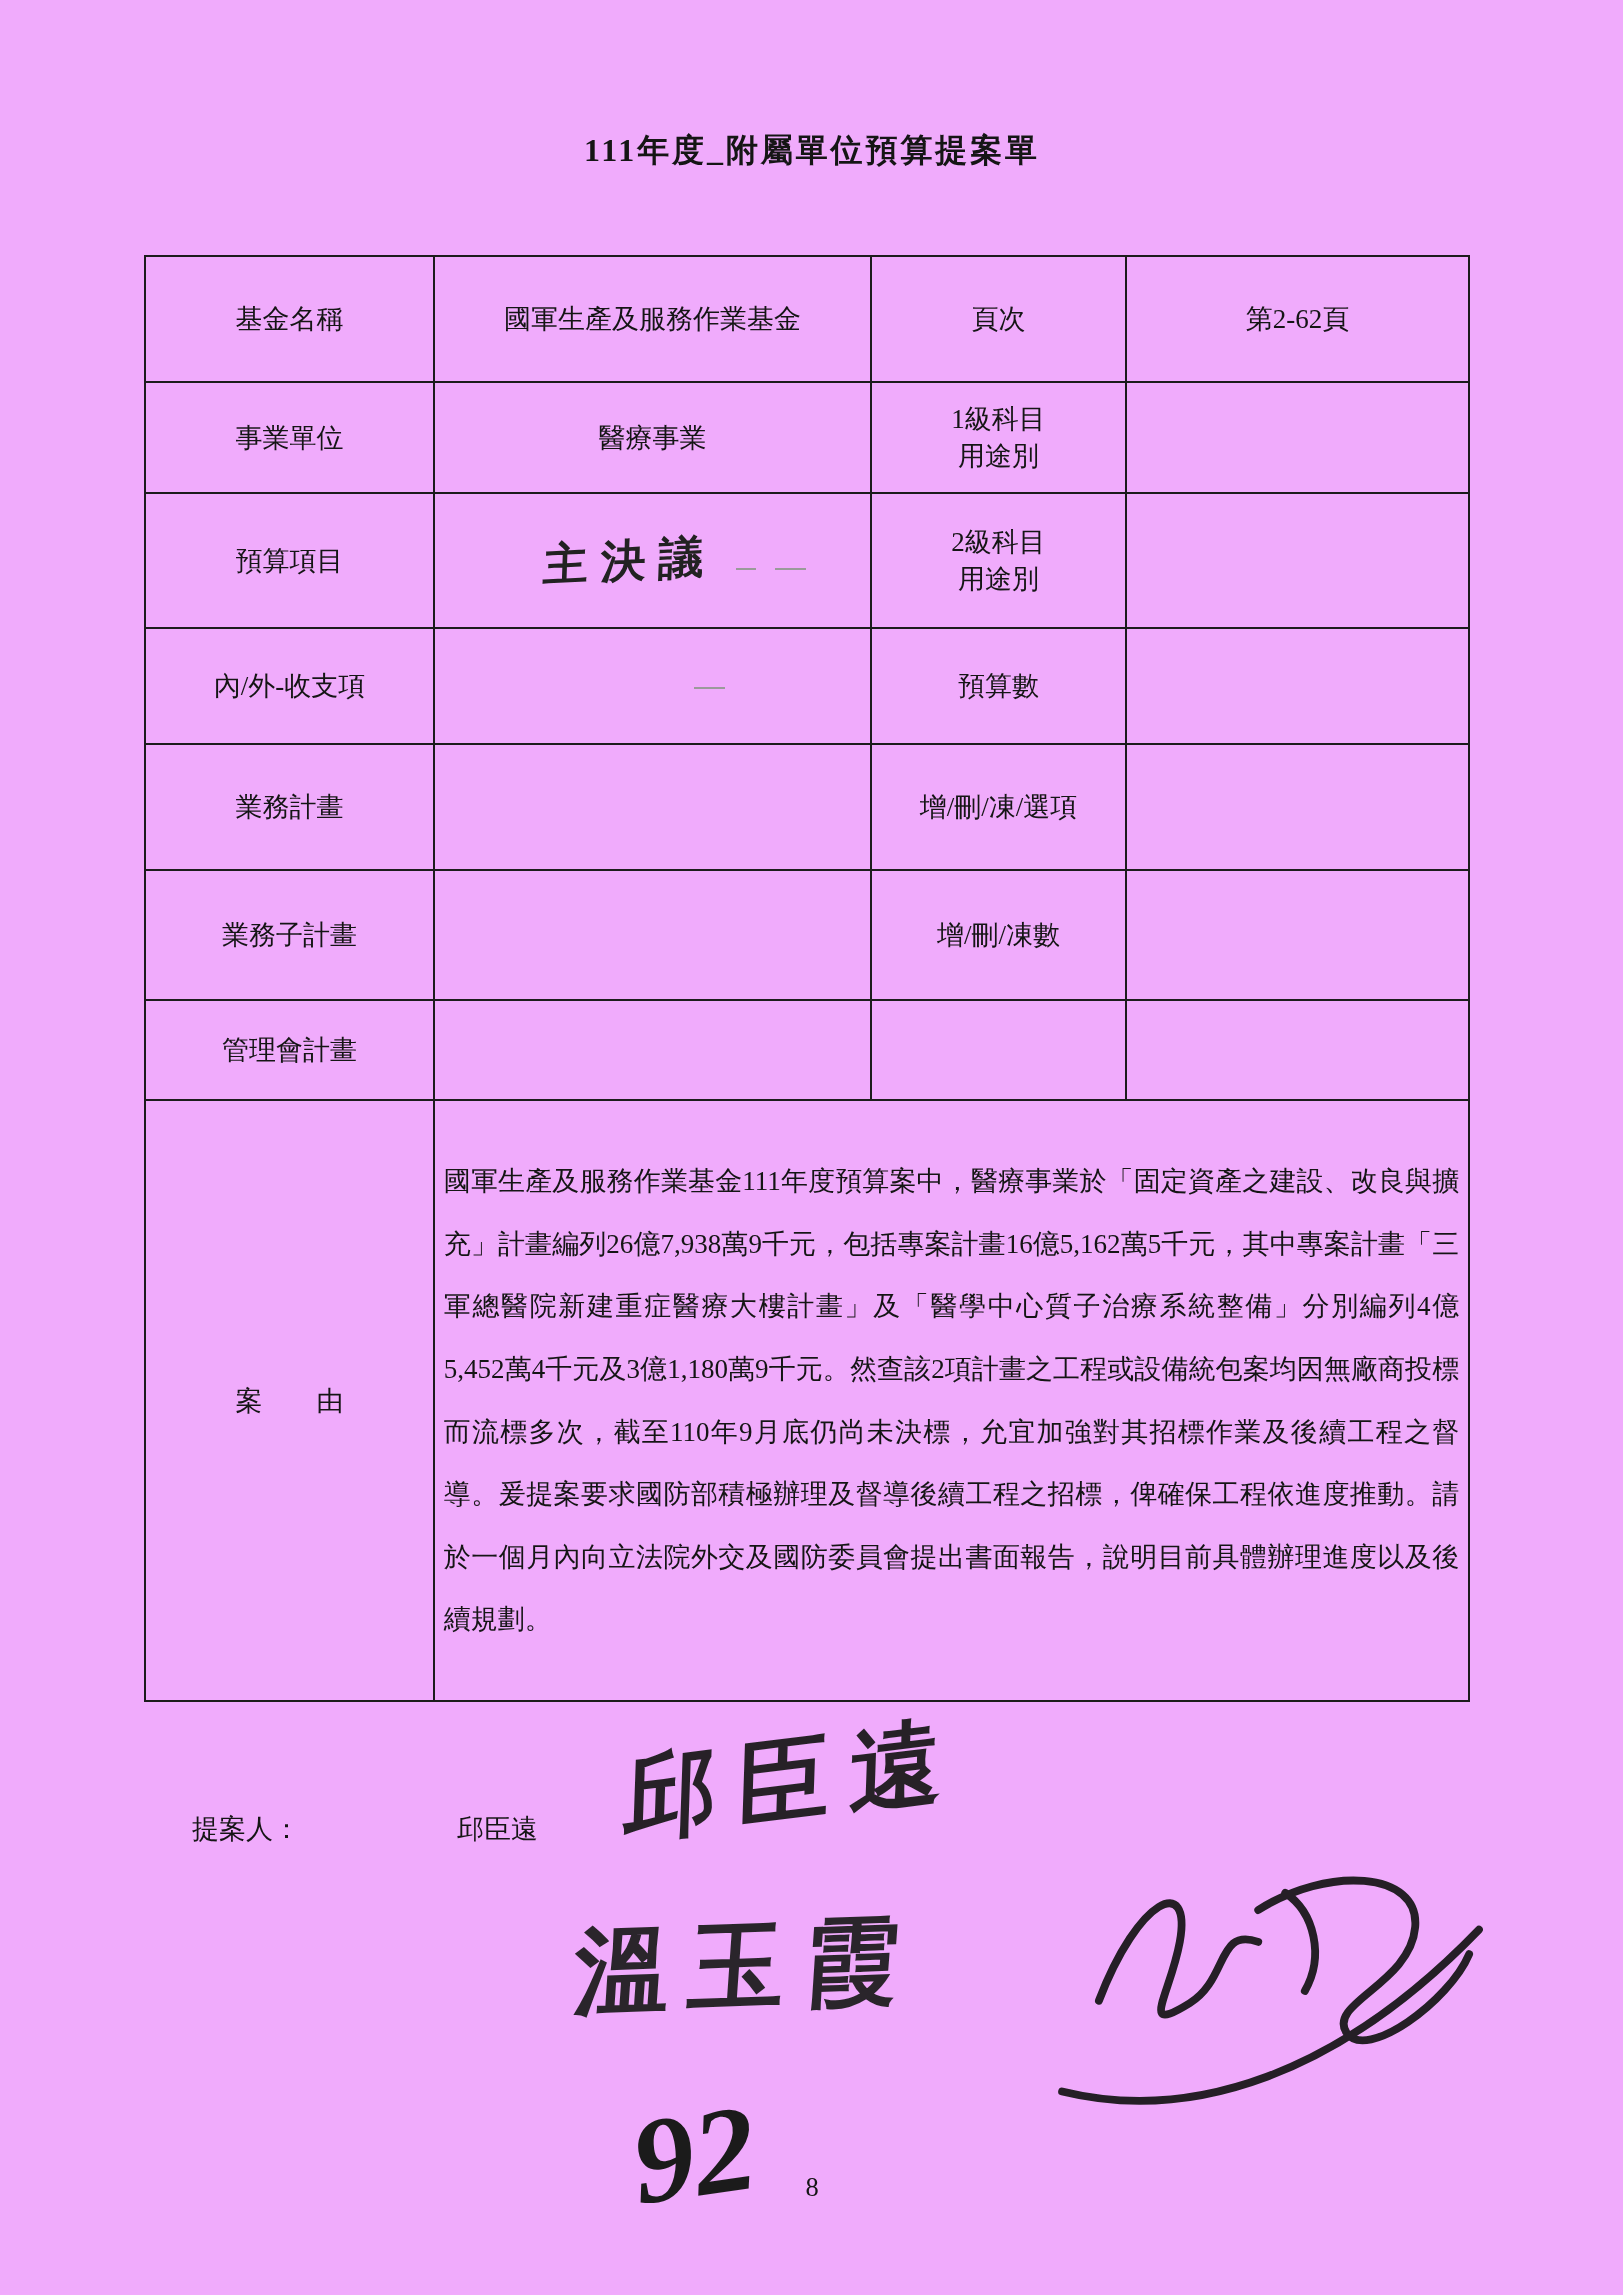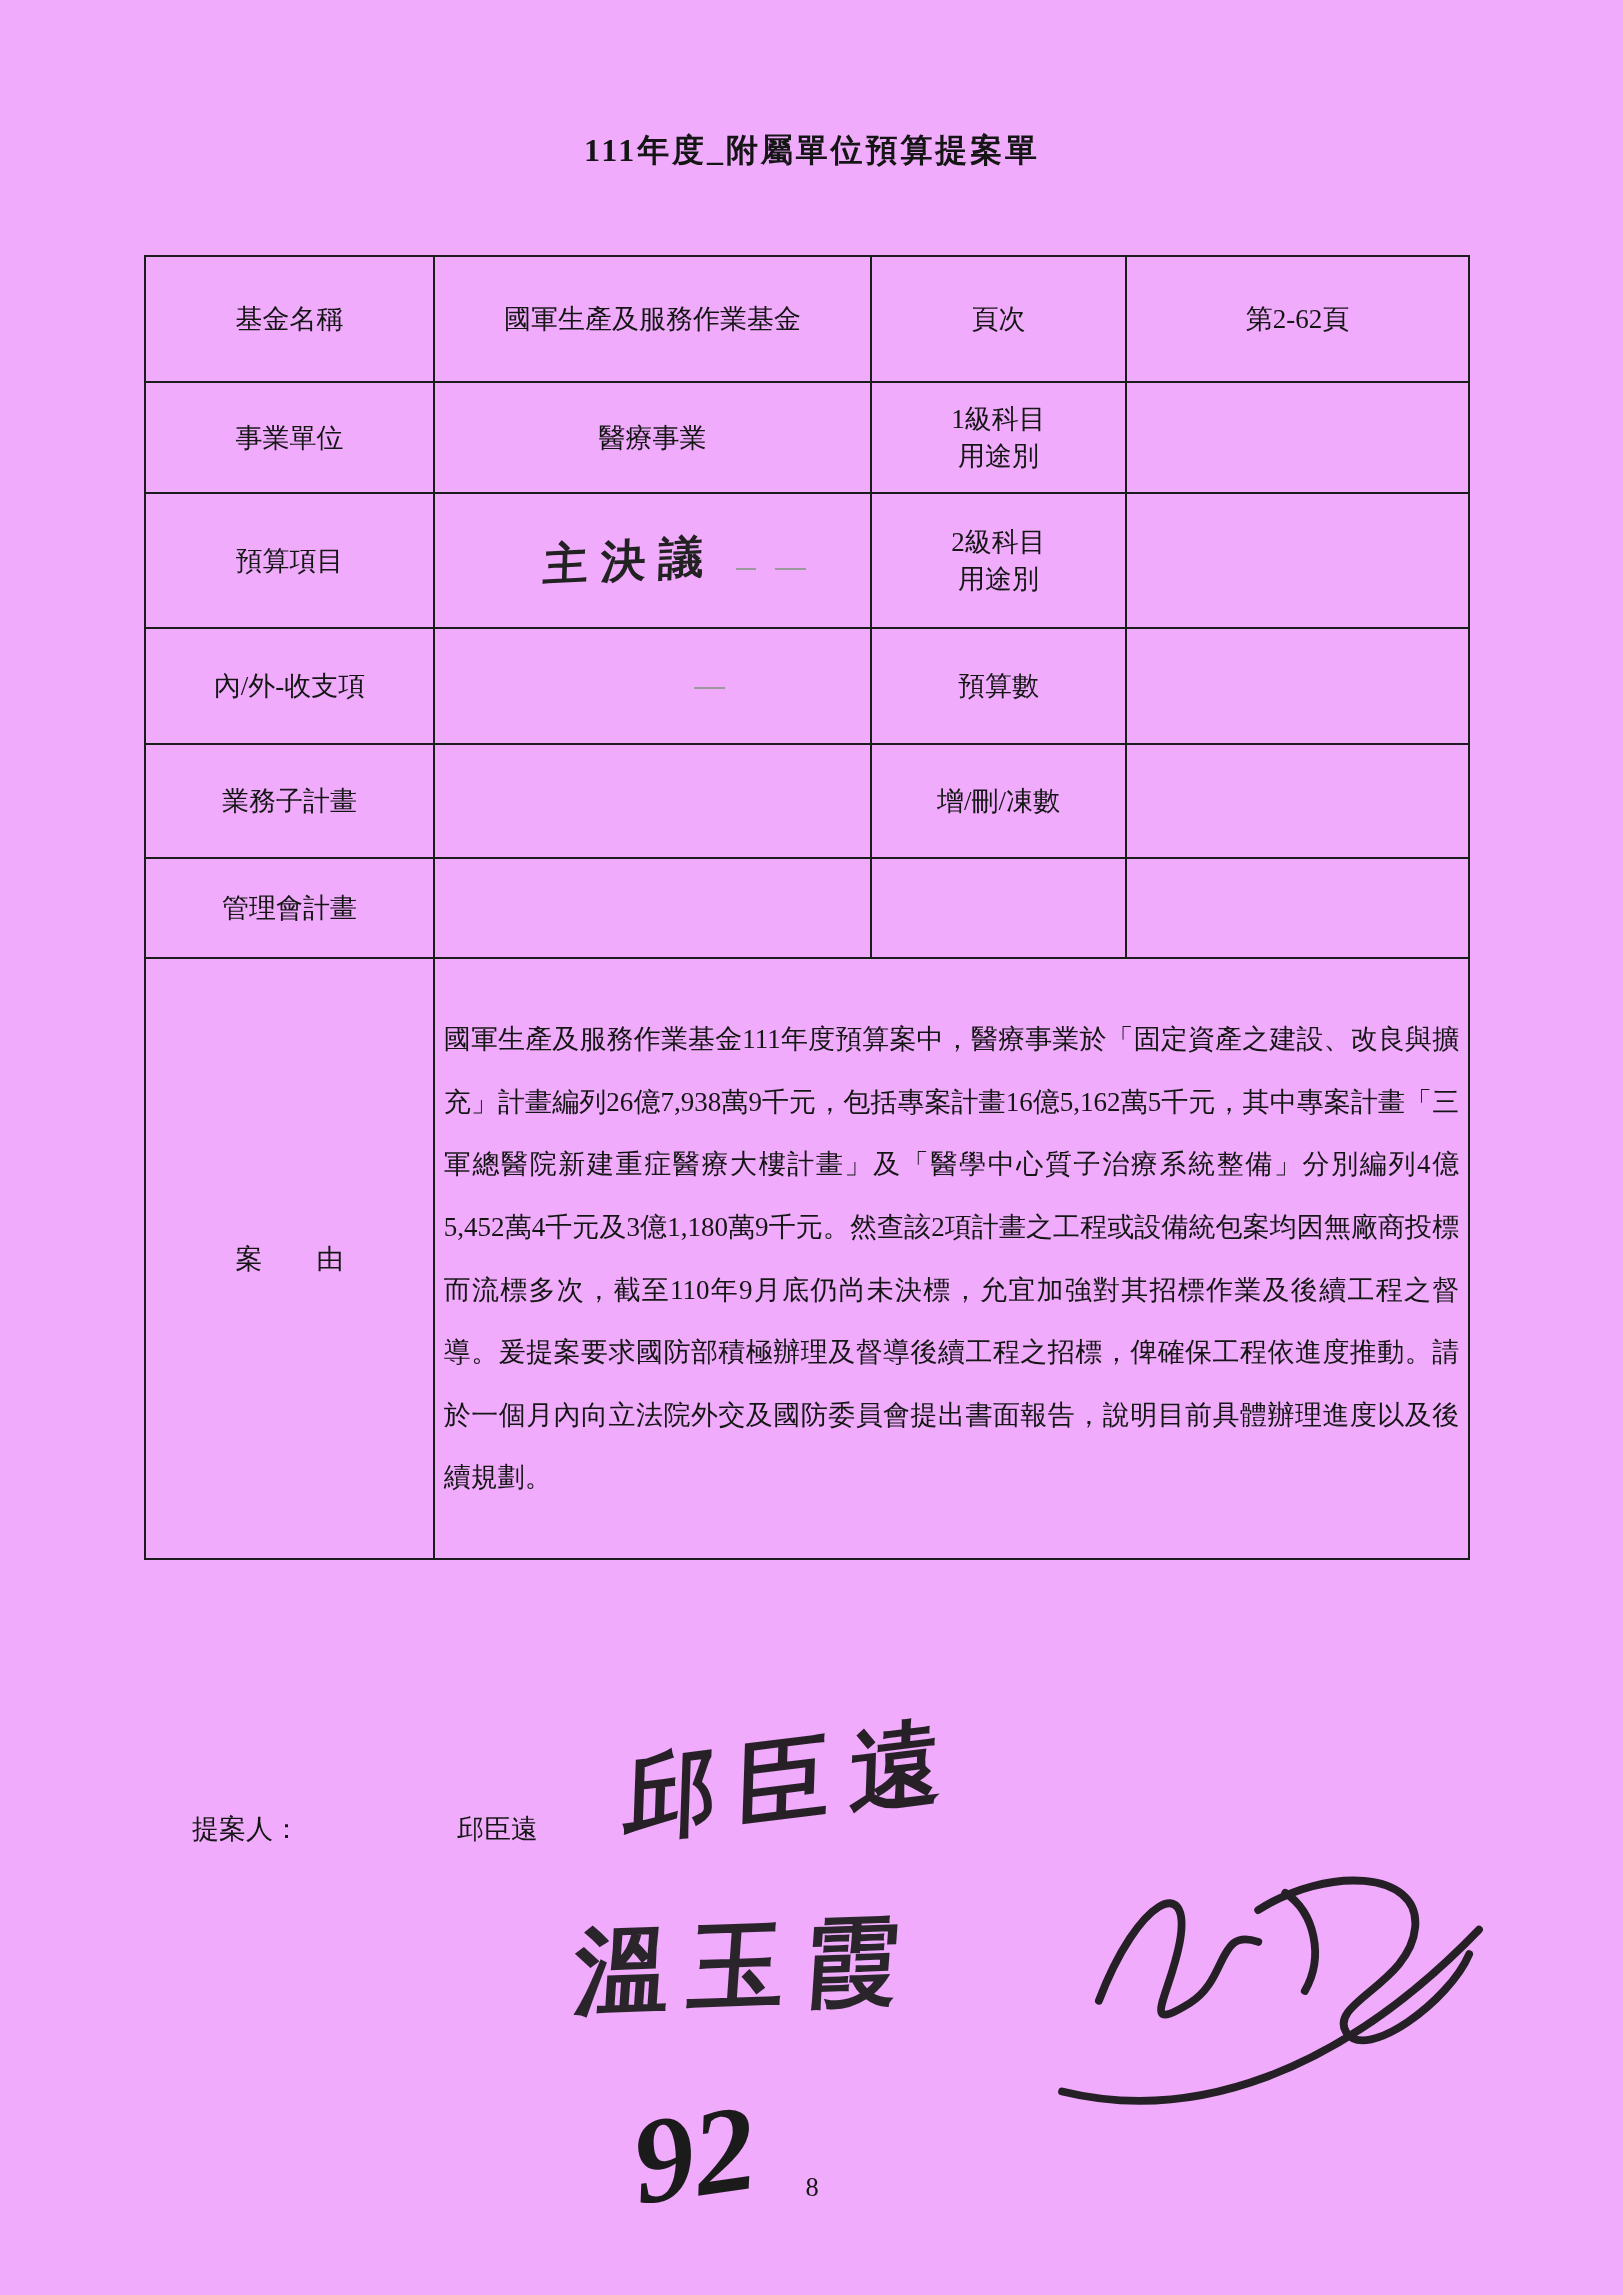--- a/index.html
+++ b/index.html
@@ -168,21 +168,27 @@
         <td class="val"></td>
       </tr>
       <tr style="height:116px">
         <td class="lbl">內/外-收支項</td>
         <td class="val">
           <span class="pencil-dash" style="margin-left:113px"></span>
         </td>
         <td class="lbl">預算數</td>
         <td class="val"></td>
       </tr>
-      <tr style="height:114px">
+      <tr style="height:126px">
+        <td class="lbl">業務計畫</td>
+        <td class="val"></td>
+        <td class="lbl">增/刪/凍/選項</td>
+        <td class="val"></td>
+      </tr>
+      <tr style="height:130px">
         <td class="lbl">業務子計畫</td>
         <td class="val"></td>
         <td class="lbl">增/刪/凍數</td>
         <td class="val"></td>
       </tr>
       <tr style="height:100px">
         <td class="lbl">管理會計畫</td>
         <td class="val"></td>
         <td class="lbl"></td>
         <td class="val"></td>

